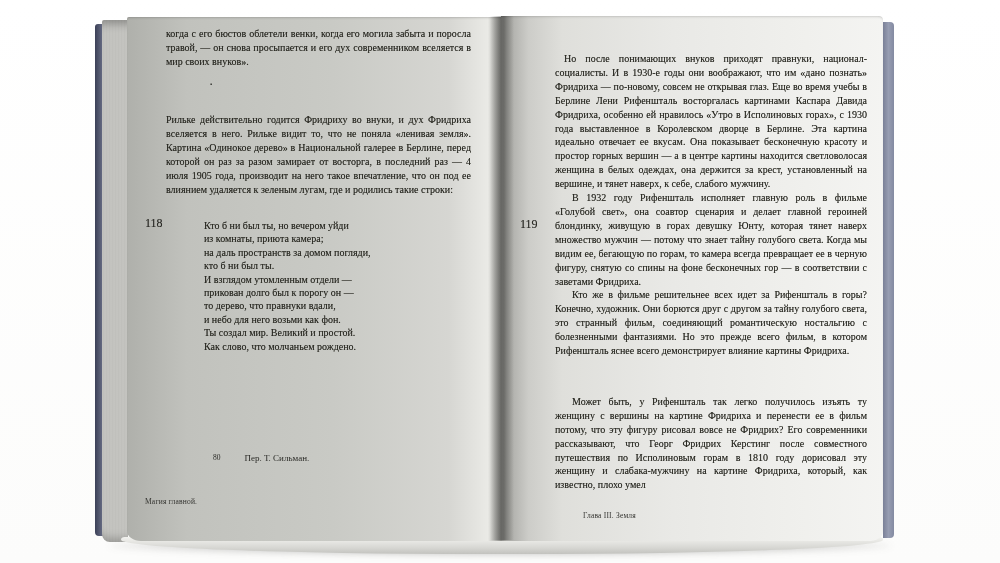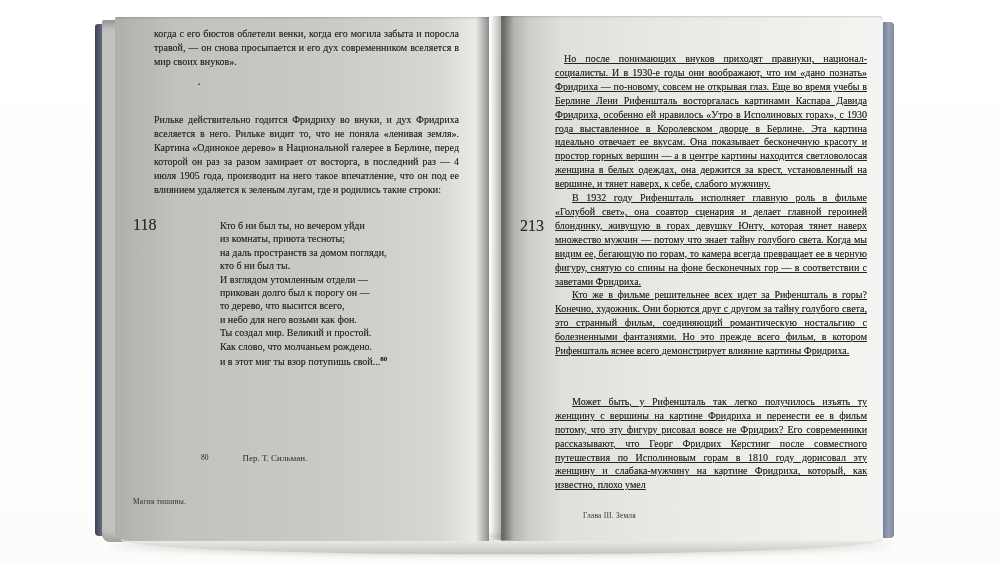--- a/index.html
+++ b/index.html
@@ -31,21 +31,21 @@
     box-shadow:inset 0 12px 8px -8px rgba(0,0,0,0.28), inset 0 -12px 8px -8px rgba(0,0,0,0.22);
   }
   .bottom-edges {
     position:absolute; left:26px; top:523px; width:762px; height:17px;
     background:linear-gradient(180deg,#f2f2ef,#d6d6d2 65%,#c2c2be);
     border-radius:4px 4px 50% 50% / 3px 3px 15px 15px;
   }
 
   .page { position:absolute; }
   .page-left {
-    left:20px; top:3px; width:374px; height:524px;
+    left:32px; top:3px; width:374px; height:524px;
     background:linear-gradient(90deg,#afb0ab 0%,#c1c2bd 16%,#c9cac5 55%,#d6d6d2 86%,#eaeae6 96.5%,#8d8d89 100%);
     border-radius:2px 0 0 14px / 2px 0 0 10px;
     box-shadow:inset 0 2px 3px -2px rgba(0,0,0,0.35);
   }
   .page-right {
     left:406px; top:2px; width:382px; height:525px;
     background:linear-gradient(90deg,#8c8c88 0%,#a8a8a4 1.5%,#cbcbc7 7%,#dedeaa00 0),
                linear-gradient(90deg,#8c8c88 0%,#a8a8a4 1.5%,#ccccc8 7%,#dfdfdb 16%,#e9e9e6 45%,#f0f0ed 80%,#f4f4f2 100%);
     border-radius:0 4px 12px 0 / 0 4px 10px 0;
     box-shadow:inset 0 2px 3px -2px rgba(0,0,0,0.30);
@@ -63,37 +63,37 @@
   
   .body-text {
     position:absolute; font-size:10px; line-height:13.9px; color:#26261f;
     text-align:justify; text-shadow:0 0 0.5px rgba(38,38,31,0.5);
   }
   .lp-cont   { left:39px;  top:10px;  width:305px; }
   .lp-sep    { position:absolute; left:83px; top:64px; font-size:6px; color:#3c3c38; }
   .lp-para2  { left:39px;  top:96px;  width:305px; }
   .lp-para3  { left:39px;  top:368px; width:305px; text-indent:40px; }
 
-  .page-num  { position:absolute; font-size:16px; color:#2b2b27; text-shadow:0 0 0.5px rgba(38,38,31,0.5); }
+  .page-num  { position:absolute; font-size:12px; color:#2b2b27; text-shadow:0 0 0.5px rgba(38,38,31,0.5); }
   .lp-pagenum{ left:18px; top:199px; }
   .rp-pagenum{ left:19px; top:201px; }
 
-  .lp-poem   { position:absolute; left:77px; top:202px; width:250px; font-size:10px; line-height:13.4px; color:#26261f; text-shadow:0 0 0.5px rgba(38,38,31,0.5);margin-left:28px; }
+  .lp-poem   { position:absolute; left:77px; top:202px; width:250px; font-size:10px; line-height:13.4px; color:#26261f; text-shadow:0 0 0.5px rgba(38,38,31,0.5); }
   .poem-line { white-space:nowrap; }
   .sup       { font-size:7px; vertical-align:4px; font-weight:bold; }
 
   .lp-footnote { position:absolute; left:86px; top:436px; font-size:9px; color:#2b2b27; }
   .fn-num    { font-size:7.5px; vertical-align:1px; }
-  .fn-text   { margin-left:34px; }
+  .fn-text   { margin-left:24px; }
 
   .footer    { position:absolute; font-size:7.5px; line-height:13.5px; color:#33332f; letter-spacing:0.2px; }
   .lp-footer { left:18px; top:478px; }
   .rp-footer { left:62px; top:493px;margin-left:20px; }
 
-  .rp-text   { left:54px; top:36px; width:312px;text-decoration:underline; }
+  .rp-text   { left:54px; top:36px; width:312px; }
   .rp-text .para { text-indent:17px; margin:0; }
   .rp-text .para:first-child { text-indent:9px; }
   .rp-text .para:last-child  { margin-top:37px; }
 </style>
 </head>
 <body>
 
 <div class="scene">
   <div class="book-shadow"></div>
 
@@ -104,45 +104,44 @@
 
     <div class="page page-left">
       <div class="body-text lp-cont">когда с его бюстов облетели венки, когда его могила забыта и поросла травой, — он снова просыпается и его дух современником вселяется в мир своих внуков».</div>
       <div class="lp-sep">▪</div>
       <div class="body-text lp-para2">Рильке действительно годится Фридриху во внуки, и дух Фридриха вселяется в него. Рильке видит то, что не поняла «ленивая земля». Картина «Одинокое дерево» в Национальной галерее в Берлине, перед которой он раз за разом замирает от восторга, в последний раз — 4 июля 1905 года, производит на него такое впечатление, что он под ее влиянием удаляется к зеленым лугам, где и родились такие строки:</div>
       <div class="page-num lp-pagenum">118</div>
 
       <div class="lp-poem">
         <div>
             <div class="poem-line">Кто б ни был ты, но вечером уйди</div>
-            <div class="poem-line">из комнаты, приюта тесноты;</div>
+            <div class="poem-line">из комнаты, приюта камера;</div>
             <div class="poem-line">на даль пространств за домом погляди,</div>
             <div class="poem-line">кто б ни был ты.</div>
             <div class="poem-line">И взглядом утомленным отдели —</div>
             <div class="poem-line">прикован долго был к порогу он —</div>
-            <div class="poem-line">то дерево, что высится всего,</div>
+            <div class="poem-line">то дерево, что правнуки вдали,</div>
             <div class="poem-line">и небо для него возьми как фон.</div>
             <div class="poem-line">Ты создал мир. Великий и простой.</div>
             <div class="poem-line">Как слово, что молчаньем рождено.</div>
           </div>
-        <div class="poem-line"><span>и в этот миг ты взор потупишь свой...</span><span class="sup">80</span></div>
       </div>
 
 
       <div class="lp-footnote">
         <span class="fn-num">80</span><span class="fn-text">Пер. Т. Сильман.</span>
       </div>
 
       <div class="footer lp-footer">
-        <div>Магия тишины.</div>
+        <div>Магия главной.</div>
       </div>
     </div>
 
     <div class="page page-right">
-      <div class="page-num rp-pagenum">213</div>
+      <div class="page-num rp-pagenum">119</div>
       <div class="body-text rp-text">
           <div class="para">Но после понимающих внуков приходят правнуки, национал-социалисты. И в 1930-е годы они воображают, что им «дано познать» Фридриха — по-новому, совсем не открывая глаз. Еще во время учебы в Берлине Лени Рифеншталь восторгалась картинами Каспара Давида Фридриха, особенно ей нравилось «Утро в Исполиновых горах», с 1930 года выставленное в Королевском дворце в Берлине. Эта картина идеально отвечает ее вкусам. Она показывает бесконечную красоту и простор горных вершин — а в центре картины находится светловолосая женщина в белых одеждах, она держится за крест, установленный на вершине, и тянет наверх, к себе, слабого мужчину.</div>
           <div class="para">В 1932 году Рифеншталь исполняет главную роль в фильме «Голубой свет», она соавтор сценария и делает главной героиней блондинку, живущую в горах девушку Юнту, которая тянет наверх множество мужчин — потому что знает тайну голубого света. Когда мы видим ее, бегающую по горам, то камера всегда превращает ее в черную фигуру, снятую со спины на фоне бесконечных гор — в соответствии с заветами Фридриха.</div>
           <div class="para">Кто же в фильме решительнее всех идет за Рифеншталь в горы? Конечно, художник. Они борются друг с другом за тайну голубого света, это странный фильм, соединяющий романтическую ностальгию с болезненными фантазиями. Но это прежде всего фильм, в котором Рифеншталь яснее всего демонстрирует влияние картины Фридриха.</div>
           <div class="para">Может быть, у Рифеншталь так легко получилось изъять ту женщину с вершины на картине Фридриха и перенести ее в фильм потому, что эту фигуру рисовал вовсе не Фридрих? Его современники рассказывают, что Георг Фридрих Керстинг после совместного путешествия по Исполиновым горам в 1810 году дорисовал эту женщину и слабака-мужчину на картине Фридриха, который, как известно, плохо умел</div>
         </div>
       <div class="footer rp-footer">Глава III. Земля</div>
     </div>
 
     <div class="gutter"></div>

